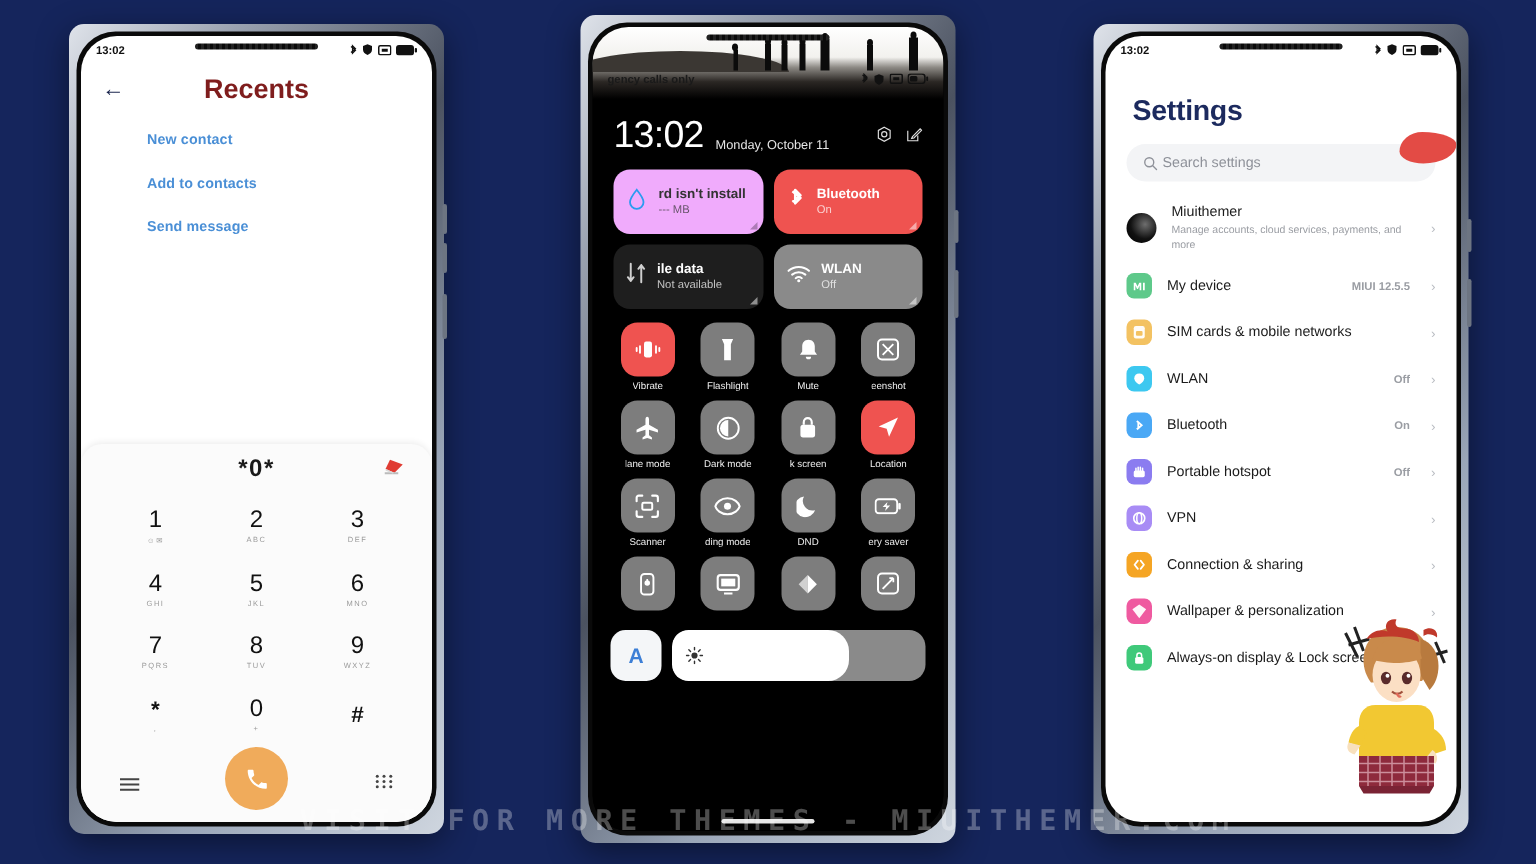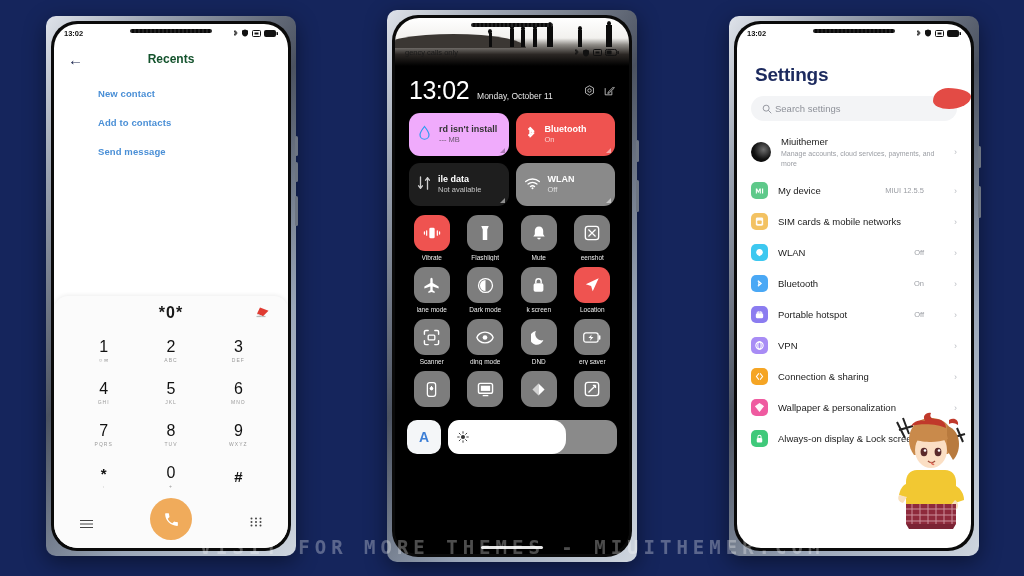--- a/index.html
+++ b/index.html
@@ -52,21 +52,21 @@
     background:repeating-linear-gradient(90deg,#222 0 2px,#0a0a0a 2px 4px);
     z-index:9;
   }
 
   
   .p1-top { padding:0 14px; }
   .p1-head { display:flex; align-items:center; height:34px; position:relative; }
   .p1-back { font-size:15px; color:#16214a; line-height:1; }
   .p1-title {
     position:absolute; left:0; right:0; text-align:center;
-    font-size:12px; font-weight:600; color:#14532d;
+    font-size:18px; font-weight:600; color:#7f1d1d;
   }
   .p1-actions { padding:12px 0 0 2px; }
   .p1-action {
     font-size:9.5px; color:#4a8fd6; font-weight:700;
     margin-bottom:18px; letter-spacing:.1px;padding-left:28px;
   }
   .dialpad {
     position:absolute; left:0; right:0; bottom:0; top:272px;
     background:#fbfbfb; border-radius:14px 14px 22px 22px;
     box-shadow:0 -1px 4px rgba(0,0,0,.07);
@@ -105,21 +105,21 @@
     background:#3b3733; border-radius:50% 50% 0 0 / 100% 100% 0 0;
   }
   .sil { position:absolute; bottom:19px; background:#0b0b0b; }
   .sil::before {
     content:""; position:absolute; left:50%; transform:translateX(-50%);
     top:-4px; width:4px; height:5px; border-radius:50%; background:#0b0b0b;
   }
   .p2-status {
     position:absolute; top:30px; left:0; right:0; z-index:6;
     display:flex; align-items:center; justify-content:space-between;
-    padding:0 10px; font-size:7.5px; color:#1a1a1a; font-weight:400;gap:12px;
+    padding:0 10px; font-size:7.5px; color:#1a1a1a; font-weight:700;gap:12px;
   }
   .cc-body { position:absolute; top:48px; left:0; right:0; bottom:0; background:#000; }
   .cc-clockrow { display:flex; align-items:flex-end; padding:12px 14px 0; gap:8px; }
   .cc-time { font-size:25px; font-weight:300; letter-spacing:-.5px; line-height:1; }
   .cc-date { font-size:8.5px; color:#e6e6e6; padding-bottom:2px; flex:1; }
   .cc-headicons { display:flex; gap:9px; padding-bottom:3px; }
   .big-tiles {
     display:grid; grid-template-columns:1fr 1fr; gap:7px;
     padding:10px 14px 0;
   }
@@ -194,21 +194,21 @@
     padding:7px 14px; min-height:29px;
   }
   .srow-ico {
     width:17px; height:17px; border-radius:5px; flex:0 0 17px;
     display:flex; align-items:center; justify-content:center;
     font-size:8px; color:#fff; font-weight:700;
   }
   .srow-txt { flex:1; min-width:0; }
   .srow-t { font-size:9.5px; color:#1b1b1b; font-weight:500; line-height:1.3; }
   .srow-s { font-size:7px; color:#9a9da3; line-height:1.35; margin-top:1px; }
-  .srow-v { font-size:7.5px; color:#9a9da3; margin-right:20px; }
+  .srow-v { font-size:7.5px; color:#9a9da3; margin-right:4px;font-weight:bold; }
   .chev { color:#b9bcc2; font-size:9px; }
   .avatar-dot {
     width:20px; height:20px; border-radius:50%; flex:0 0 20px;
     background:radial-gradient(circle at 62% 38%,#6e6e6e 0%,#111 55%,#000 100%);
   }
 
   
   .anime { position:absolute; right:-2px; bottom:16px; width:86px; height:128px; z-index:20; }
 
   

